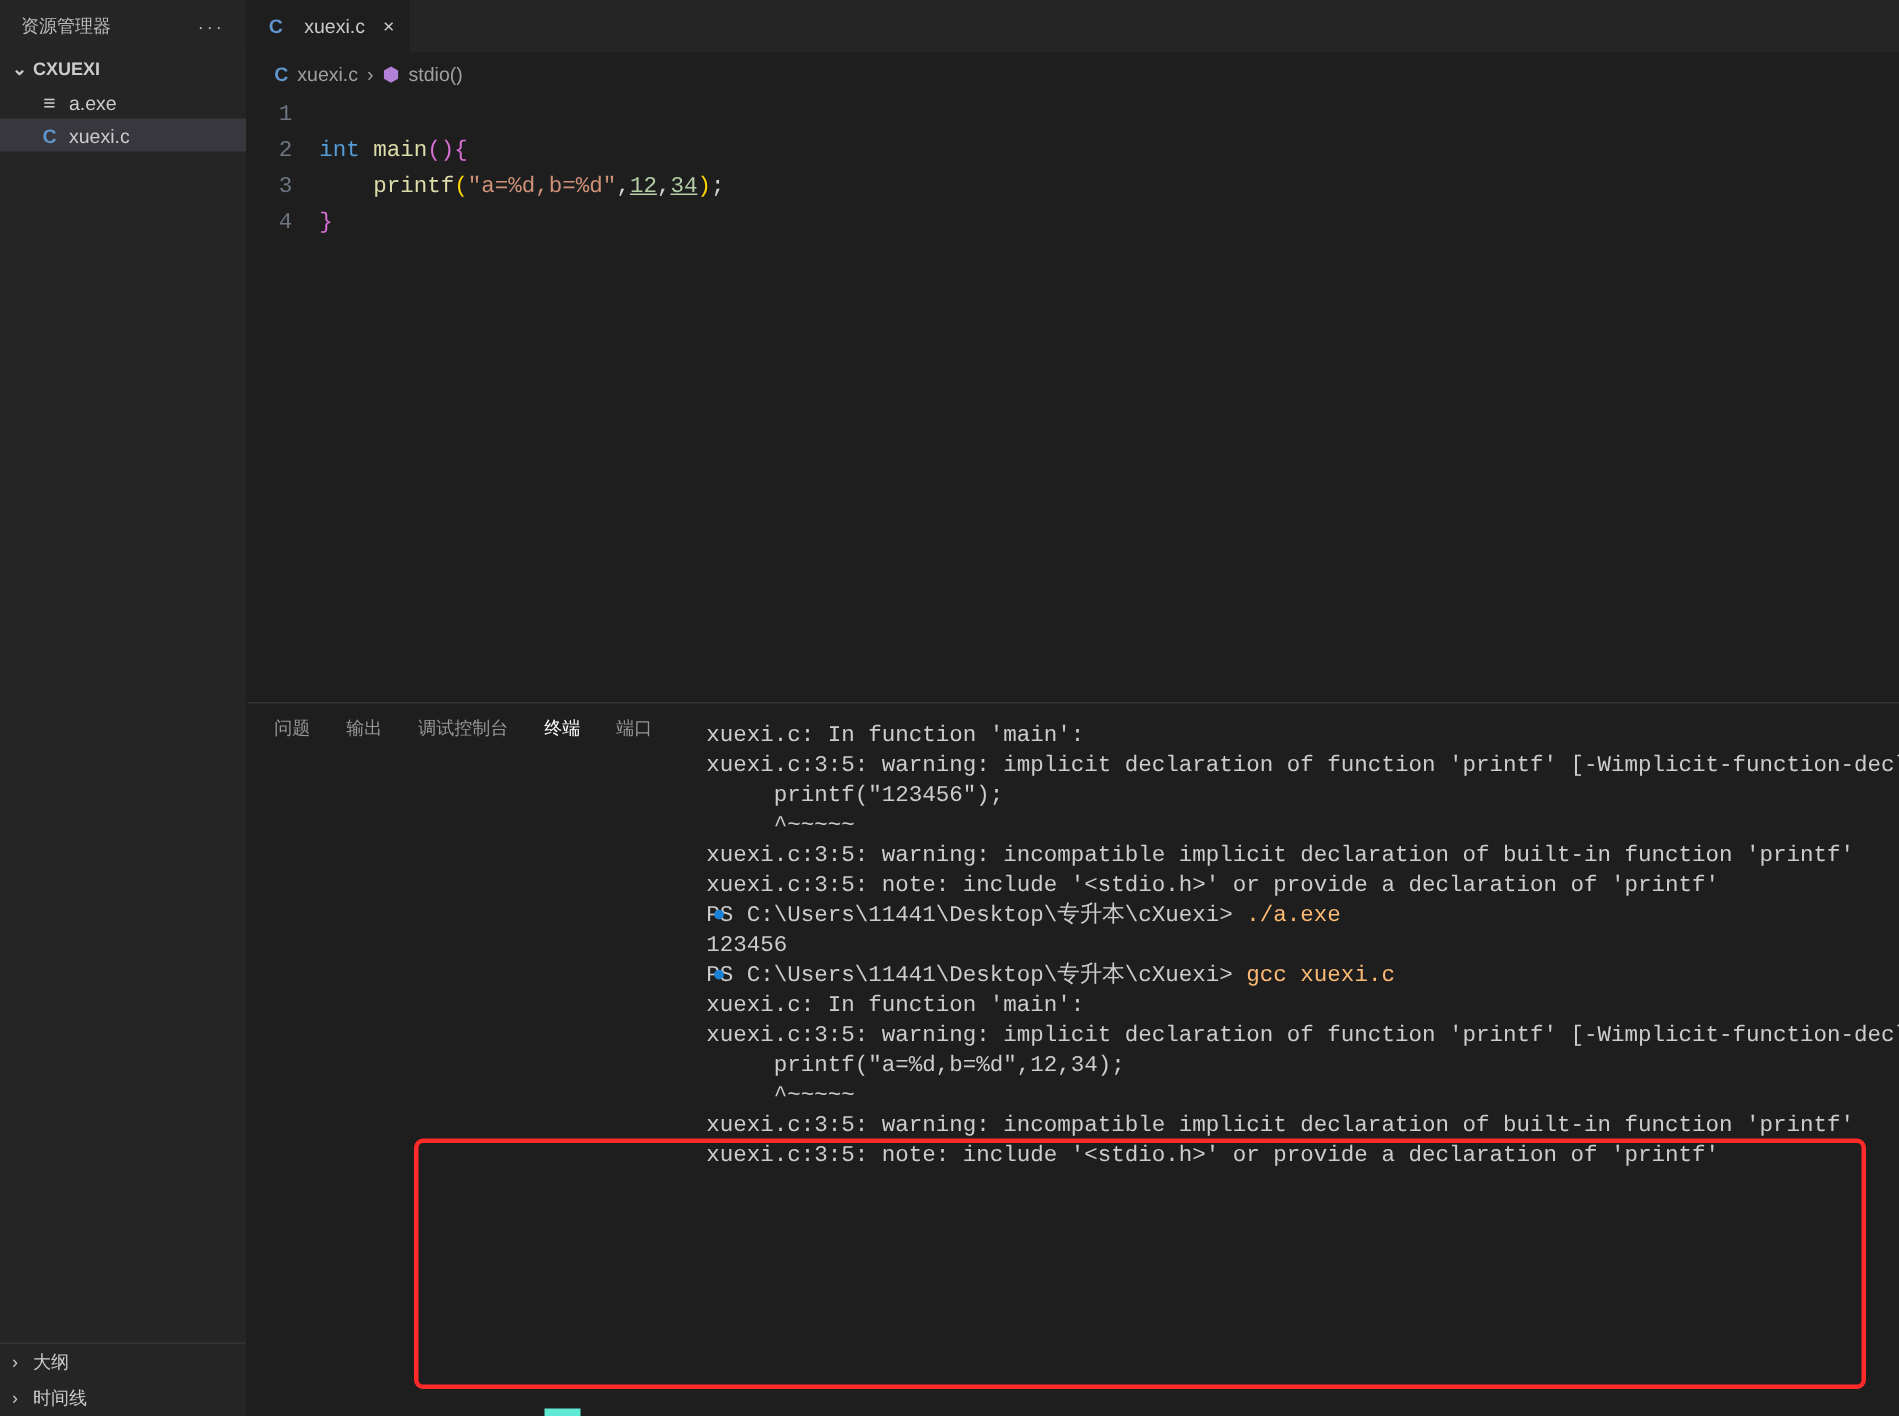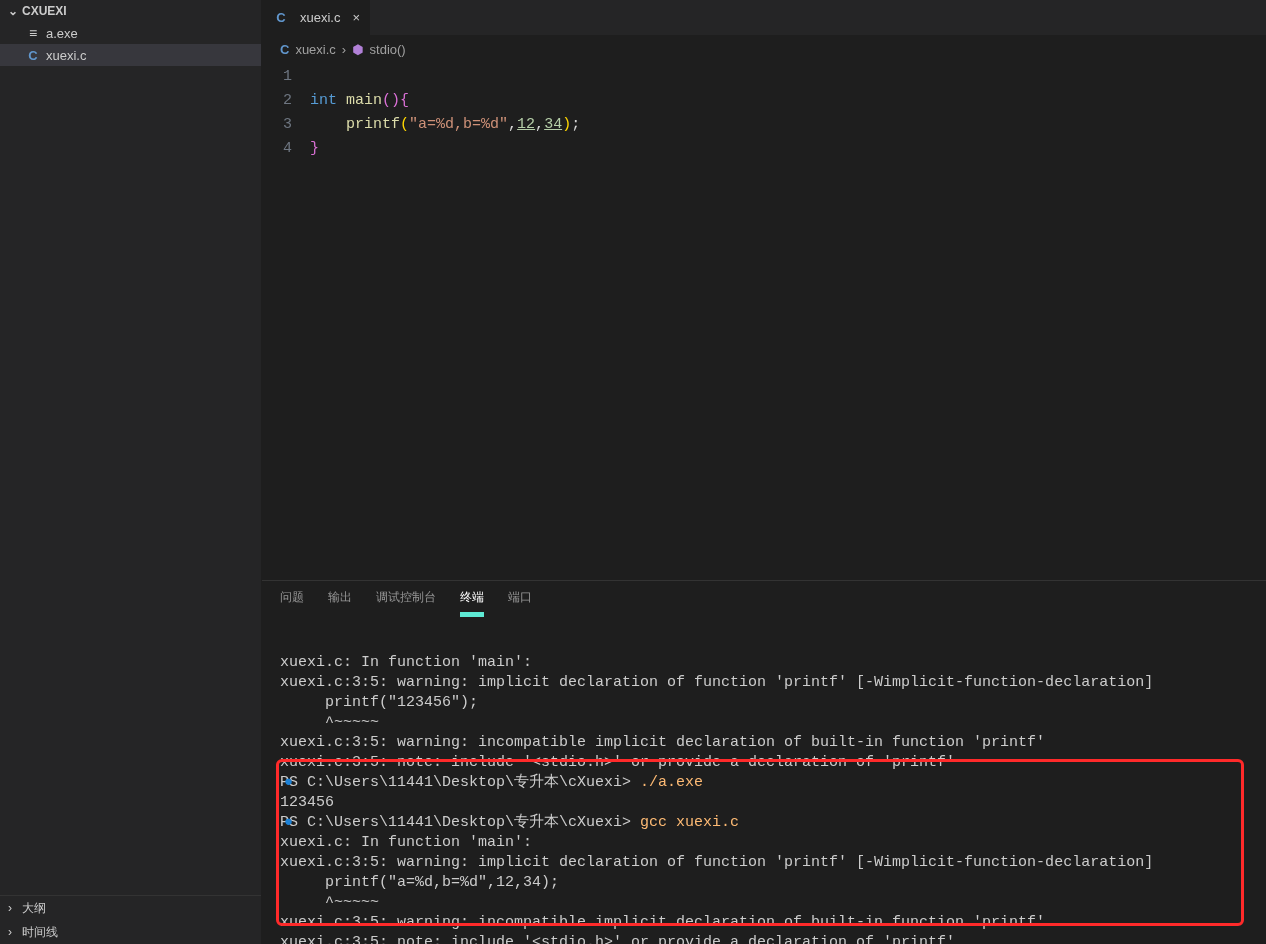--- a/index.html
+++ b/index.html
@@ -122,26 +122,25 @@
   user-select: none;
 }
 .code { flex:1; white-space: pre; color:#d4d4d4;}
 .tok-kw { color:#569cd6;}
 .tok-fn { color:#dcdcaa;}
 .tok-str { color:#ce9178;}
 .tok-num { color:#b5cea8;text-decoration:underline;}
 .tok-br { color:#da70d6;}
 .tok-br2 { color:#ffd700;}
 .panel {
-  height: 364px;
+  height: 476px;
   border-top: 1px solid #333;
   display: flex;
-  flex-direction: column;
-  background: #1e1e1e;
-  gap: 24px;
+  flex-direction: row;
+  background: #1e1e1e;
 }
 .panel-tabs {
   display: flex;
   gap: 24px;
   padding: 8px 18px 0 18px;
   font-size: 12px;
   color: #969696;
 }
 .panel-tab { cursor:pointer; padding-bottom:6px;}
 .panel-tab.active { color: #ffffff; border-bottom: 5px solid #5eead4;}
@@ -169,20 +168,24 @@
   display:inline-block;
   width:9px; height:16px;
   border:1px solid #cccccc;
   vertical-align: middle;
 }
 </style>
 </head>
 <body>
 
 <div class="sidebar">
+  <div class="sidebar-header">
+    <span>资源管理器</span>
+    <span class="dots">···</span>
+  </div>
   <div class="folder-header">
     <span class="chevron">⌄</span>
     <span>CXUEXI</span>
   </div>
   <div class="file-list">
     <div class="file-item">
       <span class="file-icon exe">≡</span>
       <span>a.exe</span>
     </div>
     <div class="file-item active">

